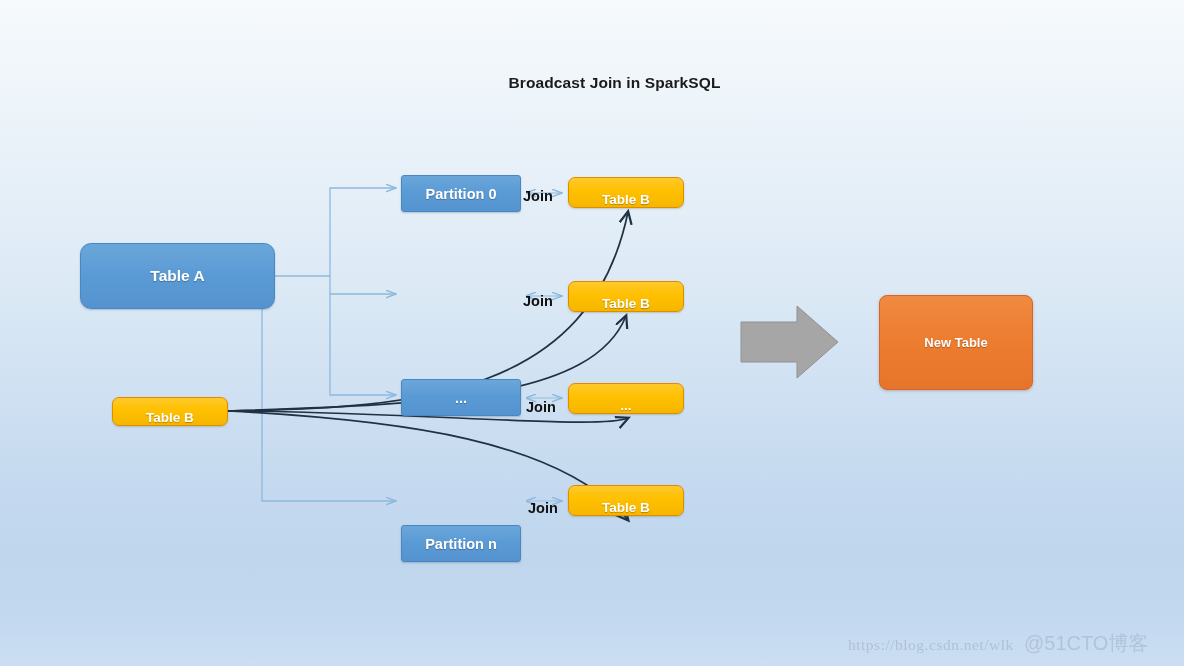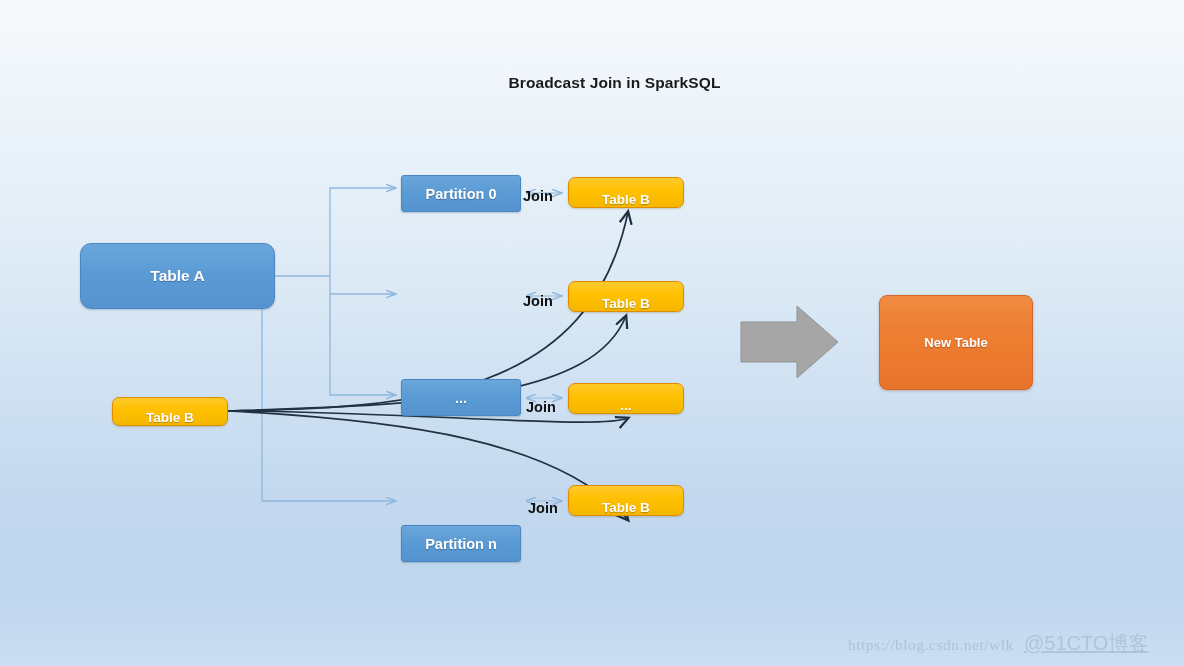--- a/index.html
+++ b/index.html
@@ -152,21 +152,20 @@
     user-select: none;
   }
   #watermark-bottom-overlay {
     position: absolute;
     left: 1024px; top: 630px;
     font-family: "Liberation Sans", sans-serif;
     font-size: 20px;
     color: rgba(150,162,178,.42);
     white-space: nowrap;
     user-select: none;
-    text-decoration: underline;
   }
 
   svg.overlay {
     position: absolute;
     left: 0; top: 0;
     width: 1184px;
     height: 666px;
     pointer-events: none;
   }
 </style>

